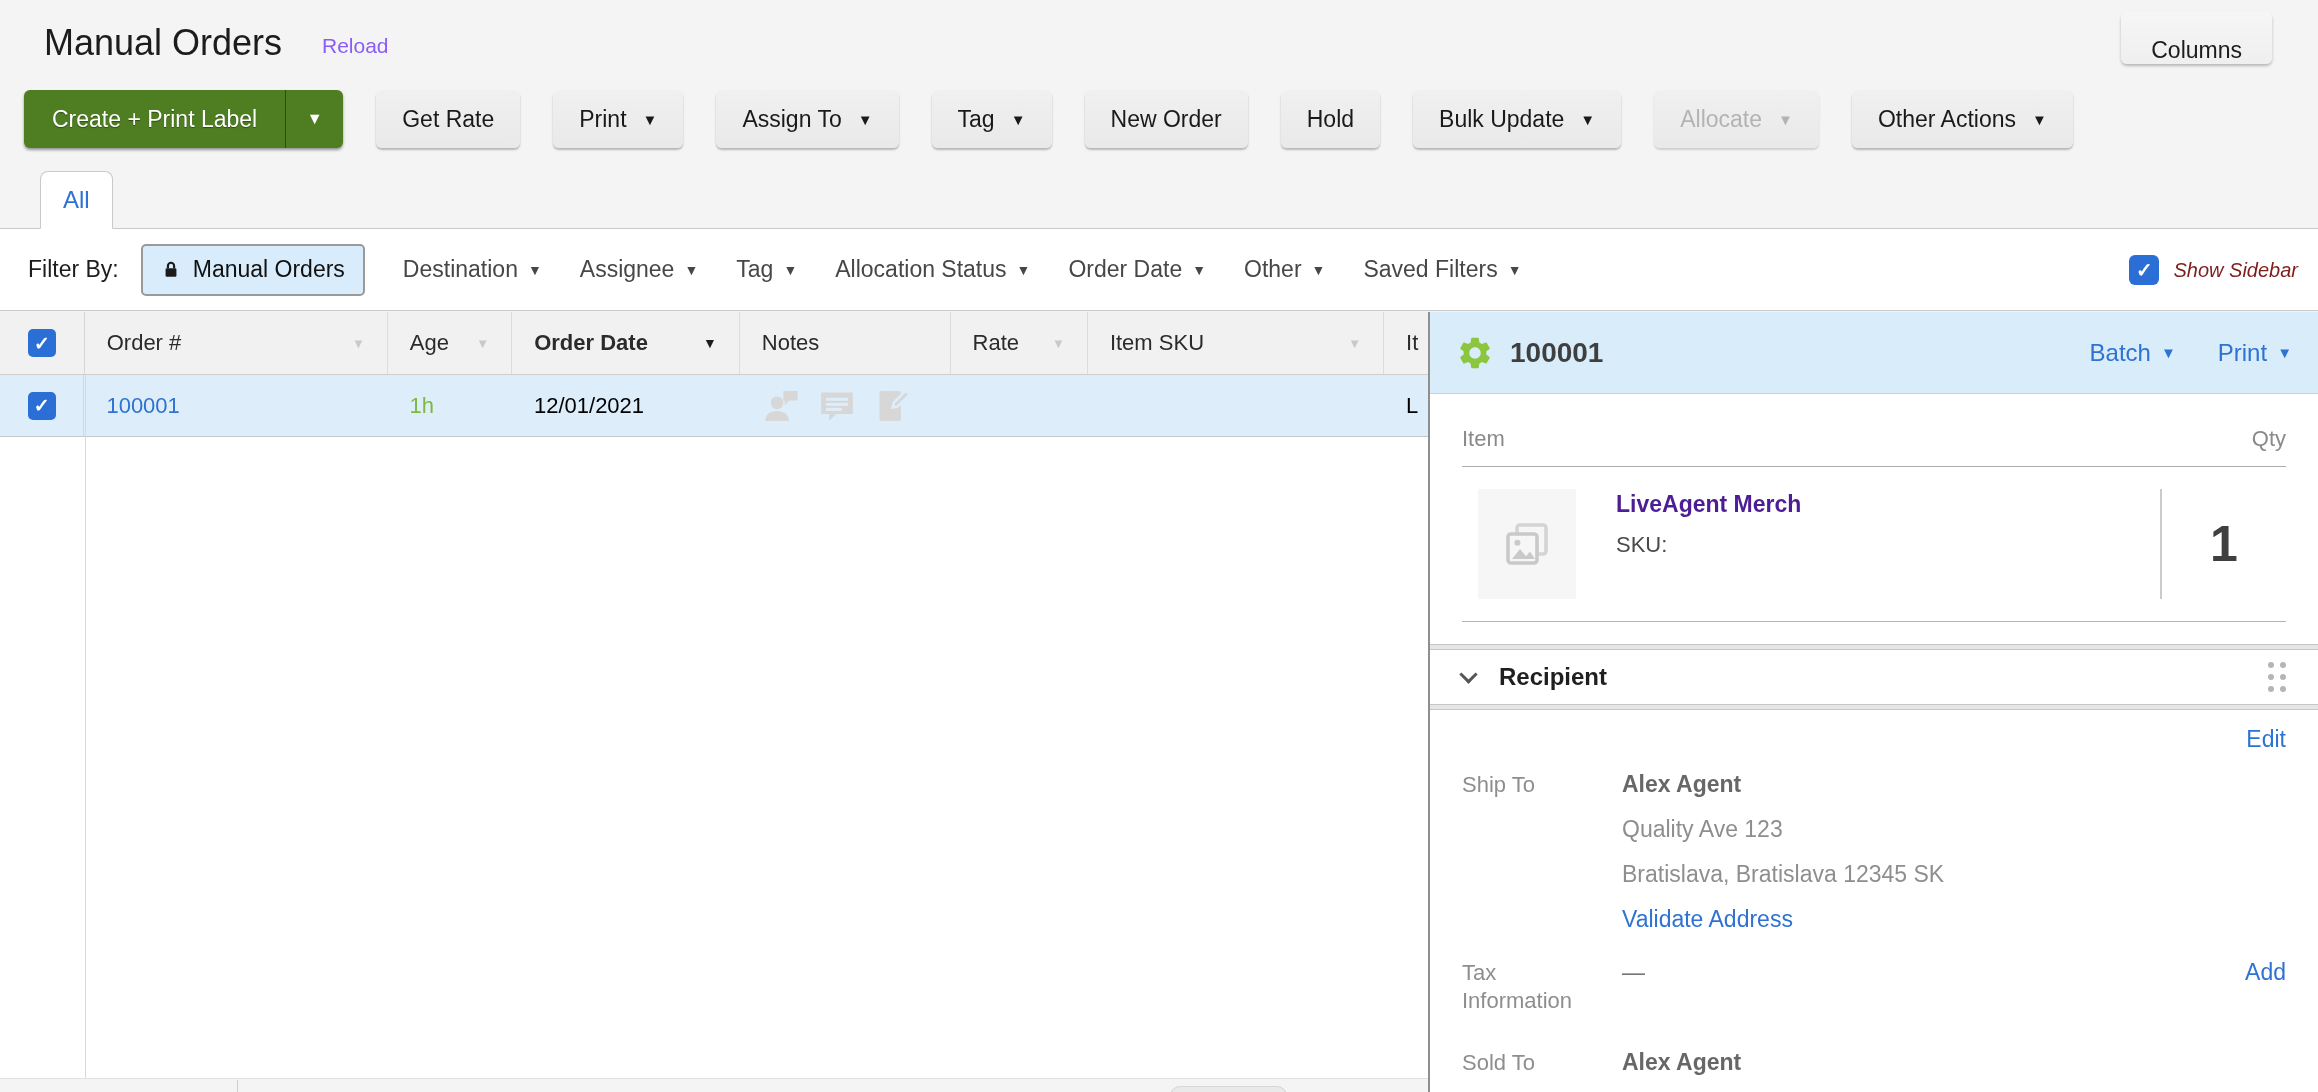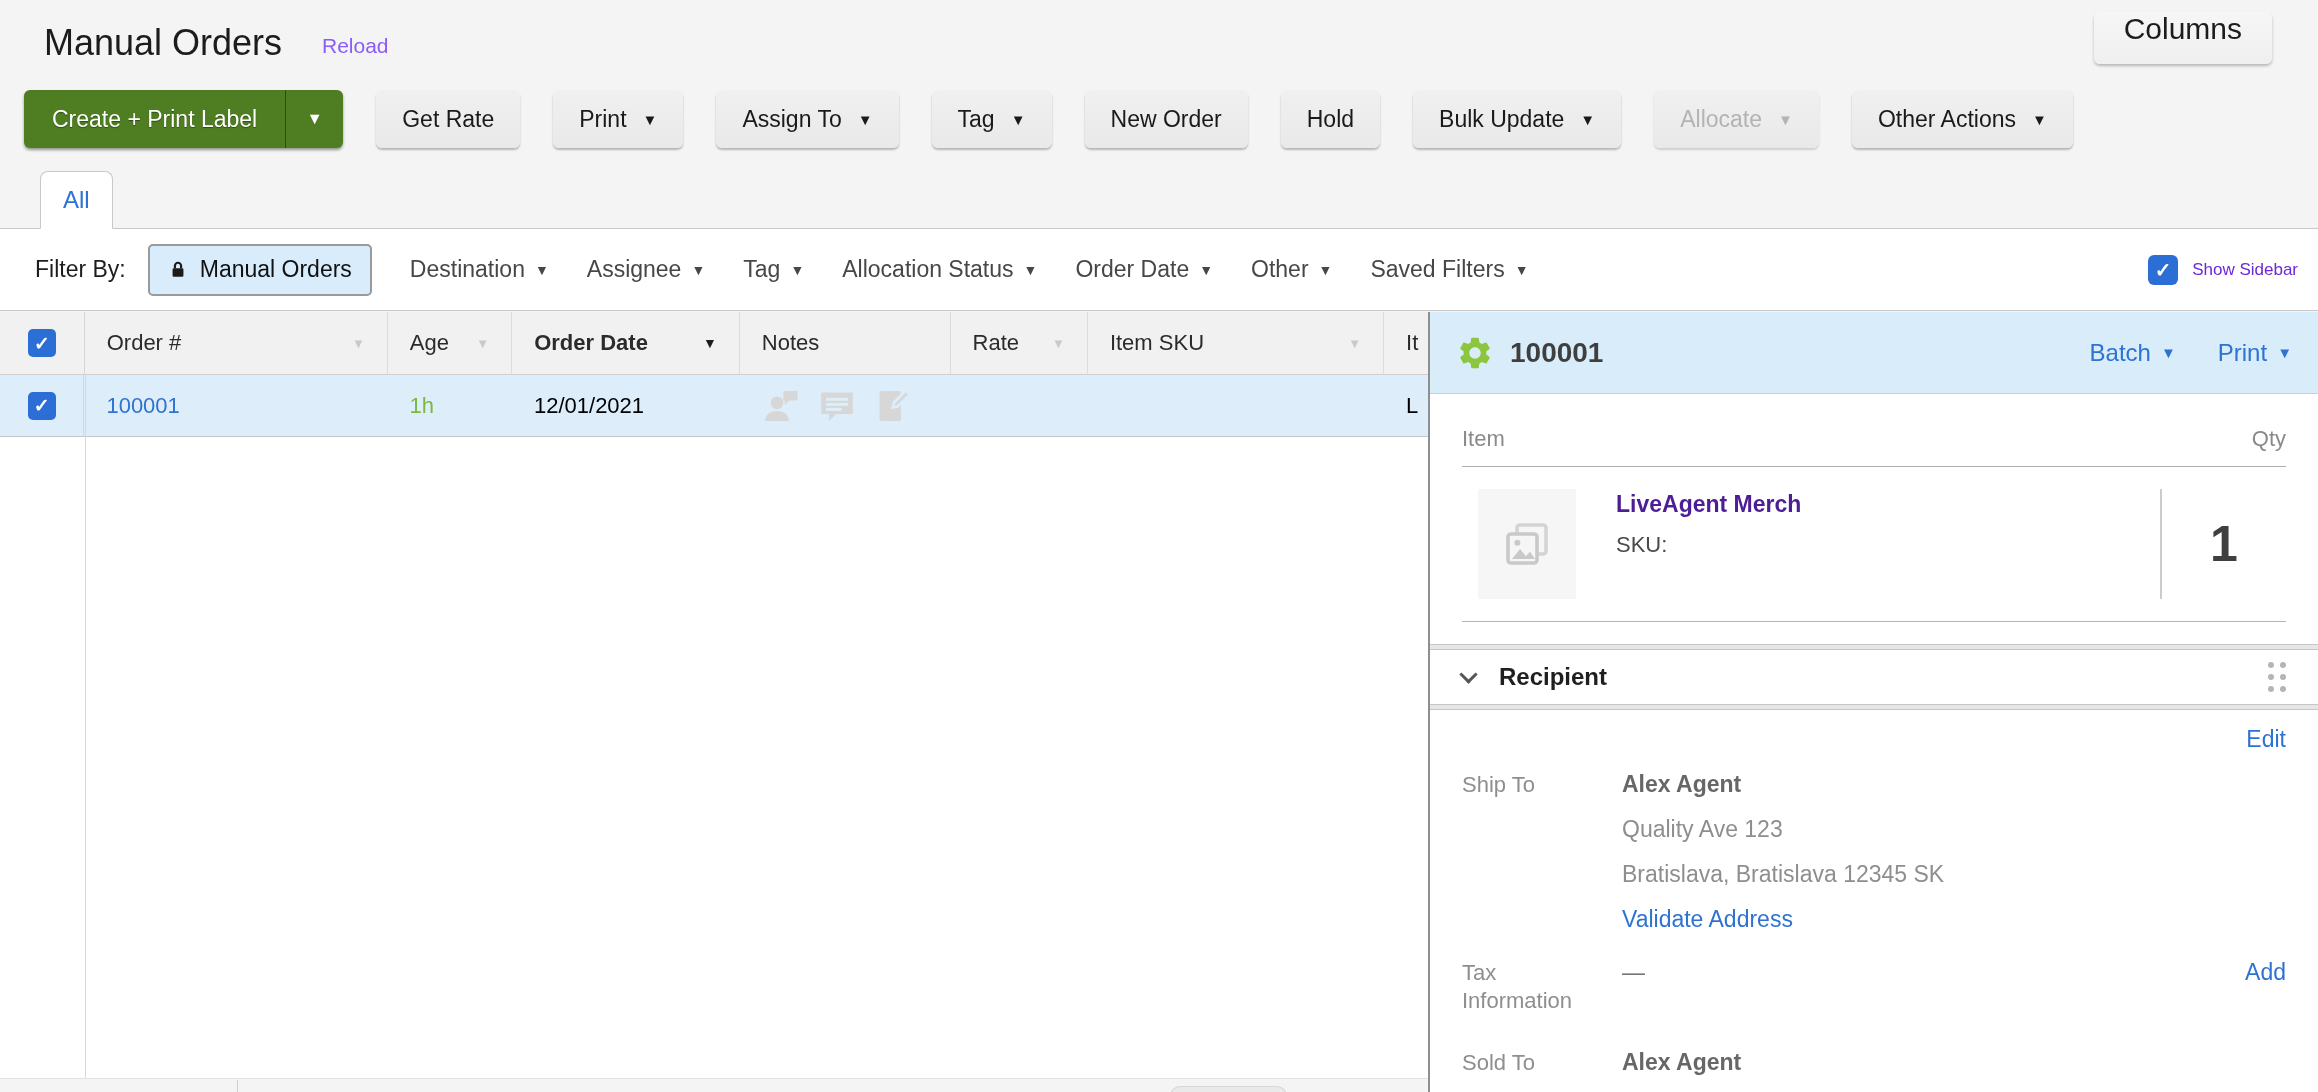--- a/index.html
+++ b/index.html
@@ -5,22 +5,22 @@
   * { box-sizing: border-box; margin: 0; padding: 0; }
   html,body { background:#f4f4f4; }
   body { font-family:"Liberation Sans", sans-serif; }
   .page { position:relative; width:2318px; height:1092px; background:#f4f4f4; overflow:hidden; }
 
   
   .hdr { position:absolute; top:0; left:0; right:0; height:88px; }
   .hdr-title { position:absolute; left:44px; top:22px; font-size:36px; color:#1c1c1c; letter-spacing:0; }
   .hdr-reload { position:absolute; left:322px; top:34px; font-size:21px; color:#8b5cf6; cursor:pointer; }
   .btn-columns { position:absolute; right:46px; top:12px; height:52px; padding:0 30px;
-    background:linear-gradient(#f6f6f6,#efefef); border-radius:6px; font-size:30px; color:#1c1c1c;
-    display:flex; align-items:flex-start; box-shadow:0 2px 3px rgba(0,0,0,.25); cursor:pointer; }
+    background:linear-gradient(#f6f6f6,#efefef); border-radius:6px; font-size:23px; color:#1c1c1c;
+    display:flex; align-items:flex-end; box-shadow:0 2px 3px rgba(0,0,0,.25); cursor:pointer; }
 
   
   .toolbar { position:absolute; top:90px; left:24px; height:58px; display:flex; gap:33px; align-items:stretch; }
   .tb-btn { display:flex; align-items:center; gap:16px; padding:0 26px; background:linear-gradient(#f0f0f0,#e9e9e9);
     border-radius:6px; font-size:23px; color:#1a1a1a; box-shadow:0 2px 2px rgba(0,0,0,.25); cursor:pointer; white-space:nowrap; }
   .tb-btn.disabled { color:#b3b3b3; cursor:default; box-shadow:0 2px 2px rgba(0,0,0,.15); }
   .tb-btn.disabled .caret { color:#b3b3b3; }
   .caret { font-size:15px; color:#1a1a1a; line-height:1; }
   .split { display:flex; background:#4e7e21; border-radius:6px; box-shadow:0 2px 3px rgba(0,0,0,.4); overflow:hidden; cursor:pointer; }
   .split-main { display:flex; align-items:center; padding:0 28px; font-size:23px; color:#fff; text-shadow:0 1px 1px rgba(0,0,0,.4); }
@@ -28,28 +28,28 @@
   .split-caret .caret { color:#fff; font-size:16px; }
 
   
   .tabbar { position:absolute; top:170px; left:0; right:0; height:59px; border-bottom:1px solid #c9c9c9; padding-left:40px; display:flex; align-items:flex-end; }
   .tab { position:relative; z-index:2; height:58px; margin-bottom:-1px; padding:0 22px; background:#fff;
     border:1px solid #c9c9c9; border-bottom:1px solid #fff; border-radius:8px 8px 0 0;
     display:flex; align-items:center; color:#2e72d2; font-size:24px; cursor:pointer; }
 
   
   .filterbar { position:absolute; top:229px; left:0; right:0; height:82px; background:#fff; border-bottom:1px solid #c9c9c9;
-    display:flex; align-items:center; padding-left:35px; }
+    display:flex; align-items:center; padding-left:28px; }
   .fb-label { font-size:23px; color:#1d1d1d; margin-right:22px; }
   .fb-chip { display:flex; align-items:center; gap:12px; height:52px; padding:0 18px; background:#d8ecfb;
     border:2px solid #9a9a9a; border-radius:5px; font-size:23px; color:#111; cursor:pointer; }
   .fb-dd { display:flex; align-items:center; gap:10px; margin-left:38px; font-size:23px; color:#474747; cursor:pointer; white-space:nowrap; }
   .fb-dd .caret { font-size:14px; color:#474747; }
   .show-sidebar { position:absolute; right:20px; top:0; height:82px; display:flex; align-items:center; gap:14px; cursor:pointer; }
-  .show-sidebar span.lbl { font-size:17px; color:#6d28d9; }
+  .show-sidebar span.lbl { font-size:20px; color:#7f1d1d;font-style:italic; }
   .cbx { width:30px; height:30px; background:#2b6fd6; border-radius:6px; display:flex; align-items:center; justify-content:center;
     color:#fff; font-size:20px; font-weight:bold; cursor:pointer; }
   .cbx.small { width:28px; height:28px; font-size:19px; border-radius:5px; }
 
   
   .grid { position:absolute; top:312px; left:0; width:1428px; bottom:0; background:#fff; }
   .grid-head { display:flex; height:63px; background:#f1f1f1; border-bottom:1px solid #cfcfcf; }
   .gh-cell { display:flex; align-items:center; justify-content:space-between; padding:0 22px;
     border-right:1px solid #dcdcdc; font-size:22px; color:#2b2b2b; cursor:pointer; overflow:hidden; white-space:nowrap; }
   .gh-cell .sort { font-size:13px; color:#c9c9c9; margin-left:8px; }

